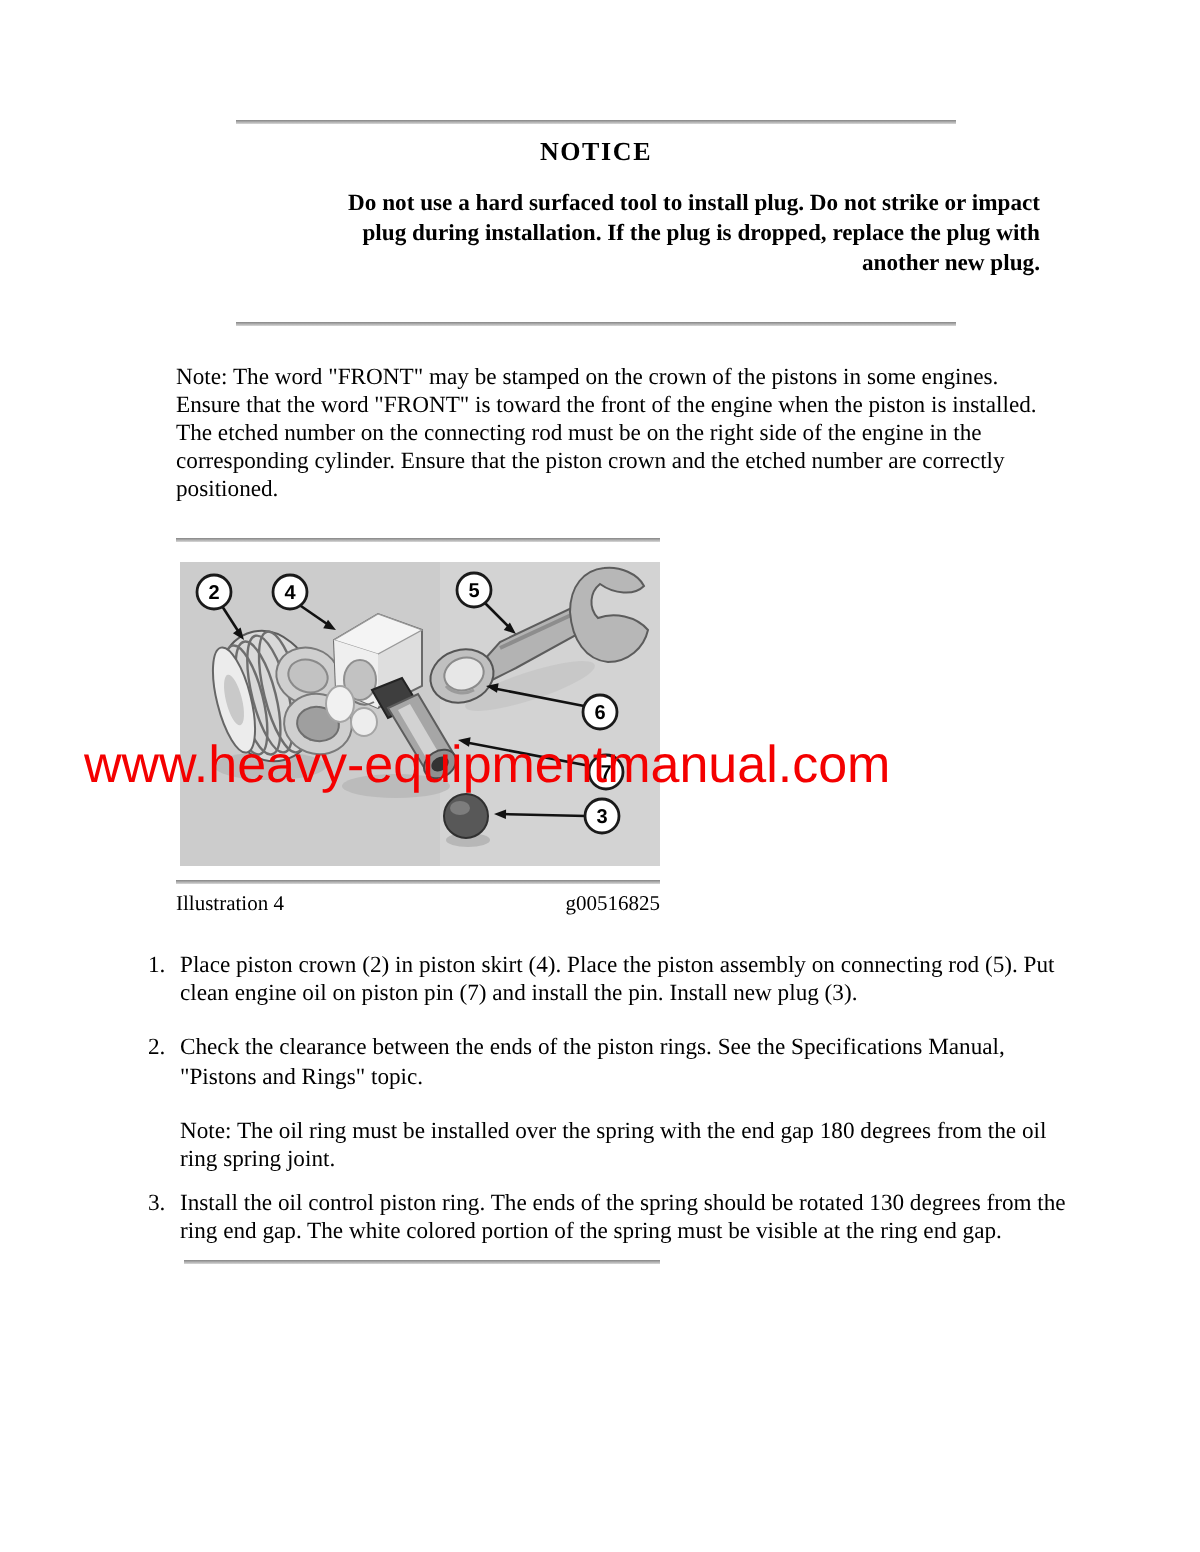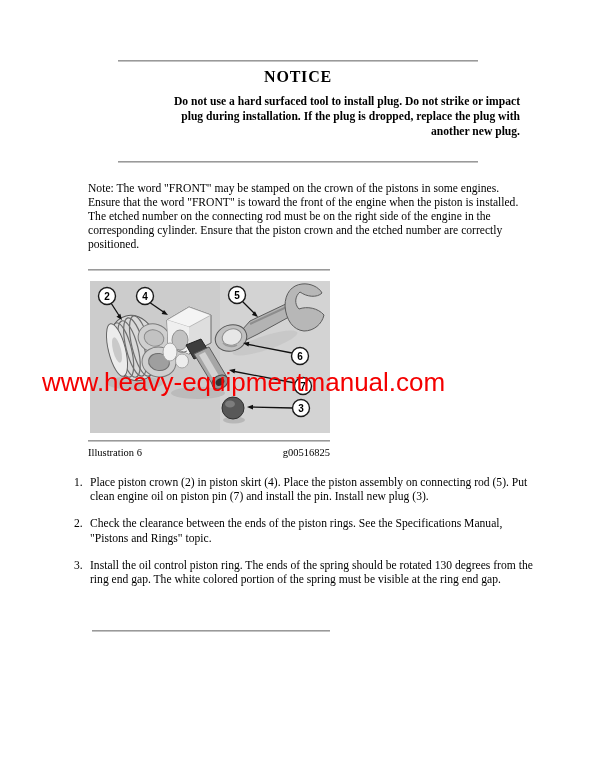--- a/index.html
+++ b/index.html
@@ -6,21 +6,21 @@
   .page{position:relative;width:600px;height:776px;background:#ffffff;overflow:hidden;
         font-family:"Liberation Serif",serif;color:#000;}
   .hrule{position:absolute;height:2px;background:linear-gradient(to bottom,#858585,#d8d8d8);}
   #rule-notice-top{left:118px;top:60px;width:360px;}
   #rule-notice-bottom{left:118px;top:161px;width:360px;}
   #rule-ill-top{left:88px;top:269px;width:242px;}
   #rule-ill-bottom{left:88px;top:440px;width:242px;}
   #rule-bottom{left:92px;top:630px;width:238px;}
 
   #notice-title{position:absolute;left:118px;top:68px;width:360px;text-align:center;
-                font-weight:bold;font-size:16px;letter-spacing:0.8px;}
+                font-weight:bold;font-size:13px;letter-spacing:0.8px;}
   #notice-body{position:absolute;left:120px;top:95px;width:400px;font-weight:bold;
                font-size:11.6px;line-height:14.8px;white-space:pre-line;text-align:right;}
   #front-note{position:absolute;left:88px;top:182px;width:480px;font-size:11.6px;
               line-height:14px;margin:0;}
   .pre{white-space:pre-line;}
   .nlabel{font-weight:normal;}
 
   #illustration{position:absolute;left:90px;top:281px;}
   #ill-caption{position:absolute;left:88px;top:447px;width:242px;display:flex;
                justify-content:space-between;font-size:10.5px;}
@@ -157,35 +157,37 @@
       <text class="co" x="210" y="78.5" text-anchor="middle">6</text>
       <circle cx="213" cy="105" r="8.5" fill="#ffffff" stroke="#1a1a1a" stroke-width="1.4"></circle>
       <text class="co" x="213" y="108.5" text-anchor="middle">7</text>
       <circle cx="211" cy="127" r="8.5" fill="#ffffff" stroke="#1a1a1a" stroke-width="1.4"></circle>
       <text class="co" x="211" y="130.5" text-anchor="middle">3</text>
     </g>
   </svg>
 
   <div class="hrule" id="rule-ill-bottom"></div>
   <div id="ill-caption">
-    <span>Illustration 6</span>
+    <span>Illustration 4</span>
     <span>g00516825</span>
   </div>
 
   <div id="steps">
     <div class="step">
       <span class="num">1.</span>
       <span class="txt pre">Place piston crown (2) in piston skirt (4). Place the piston assembly on connecting rod (5). Put
 clean engine oil on piston pin (7) and install the pin. Install new plug (3).</span>
     </div>
     <div class="step">
       <span class="num">2.</span>
       <span class="txt pre">Check the clearance between the ends of the piston rings. See the Specifications Manual,
 "Pistons and Rings" topic.</span>
     </div>
+    <div class="step-note"><b class="nlabel">Note:</b> <span class="pre">The oil ring must be installed over the spring with the end gap 180 degrees from the oil
+ring spring joint.</span></div>
     <div class="step">
       <span class="num">3.</span>
       <span class="txt pre">Install the oil control piston ring. The ends of the spring should be rotated 130 degrees from the
 ring end gap. The white colored portion of the spring must be visible at the ring end gap.</span>
     </div>
   </div>
 
   <div class="hrule" id="rule-bottom"></div>
 
   <div id="watermark" style="color: rgb(244, 0, 0);">www.heavy-equipmentmanual.com</div>

